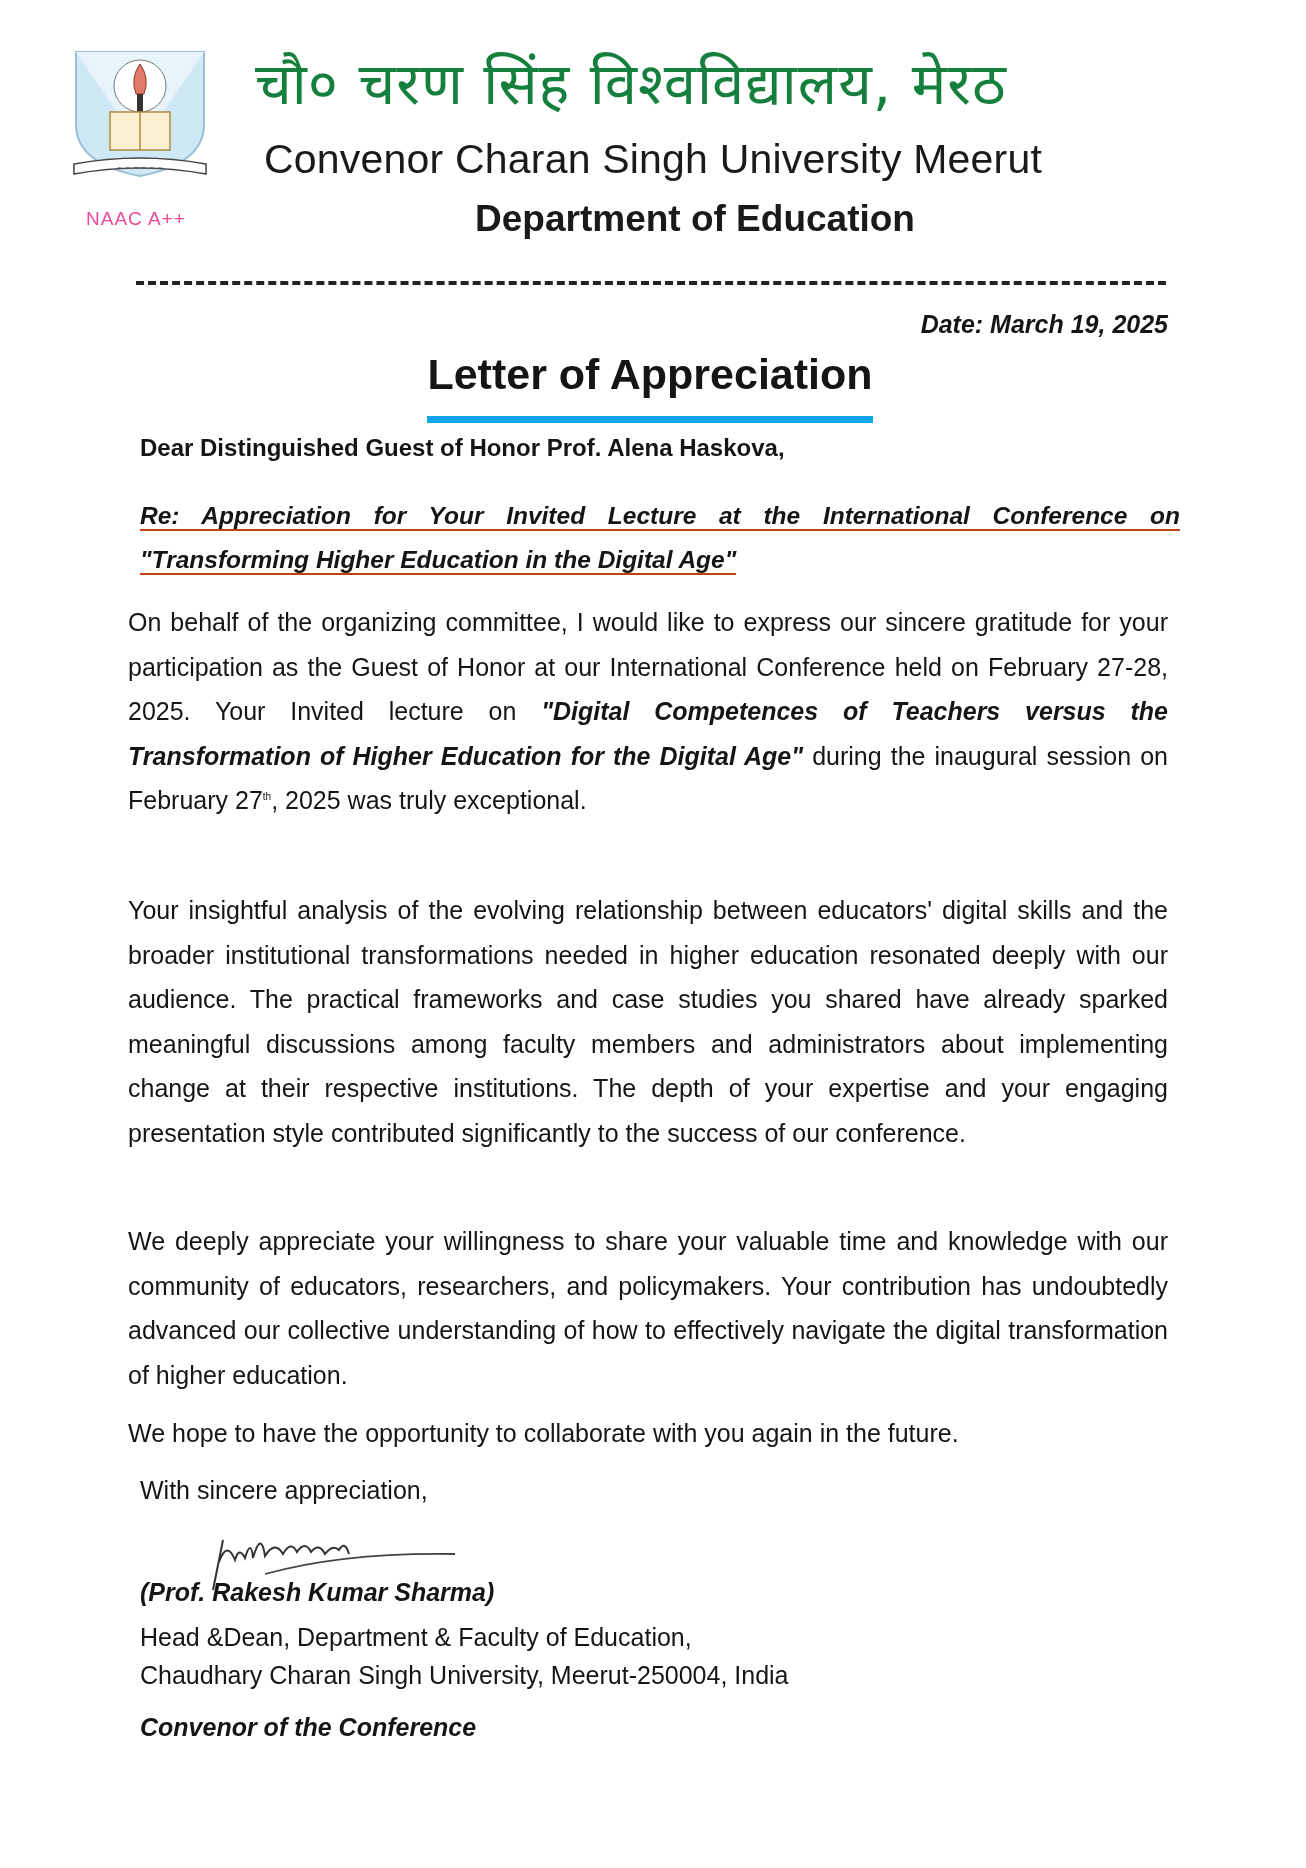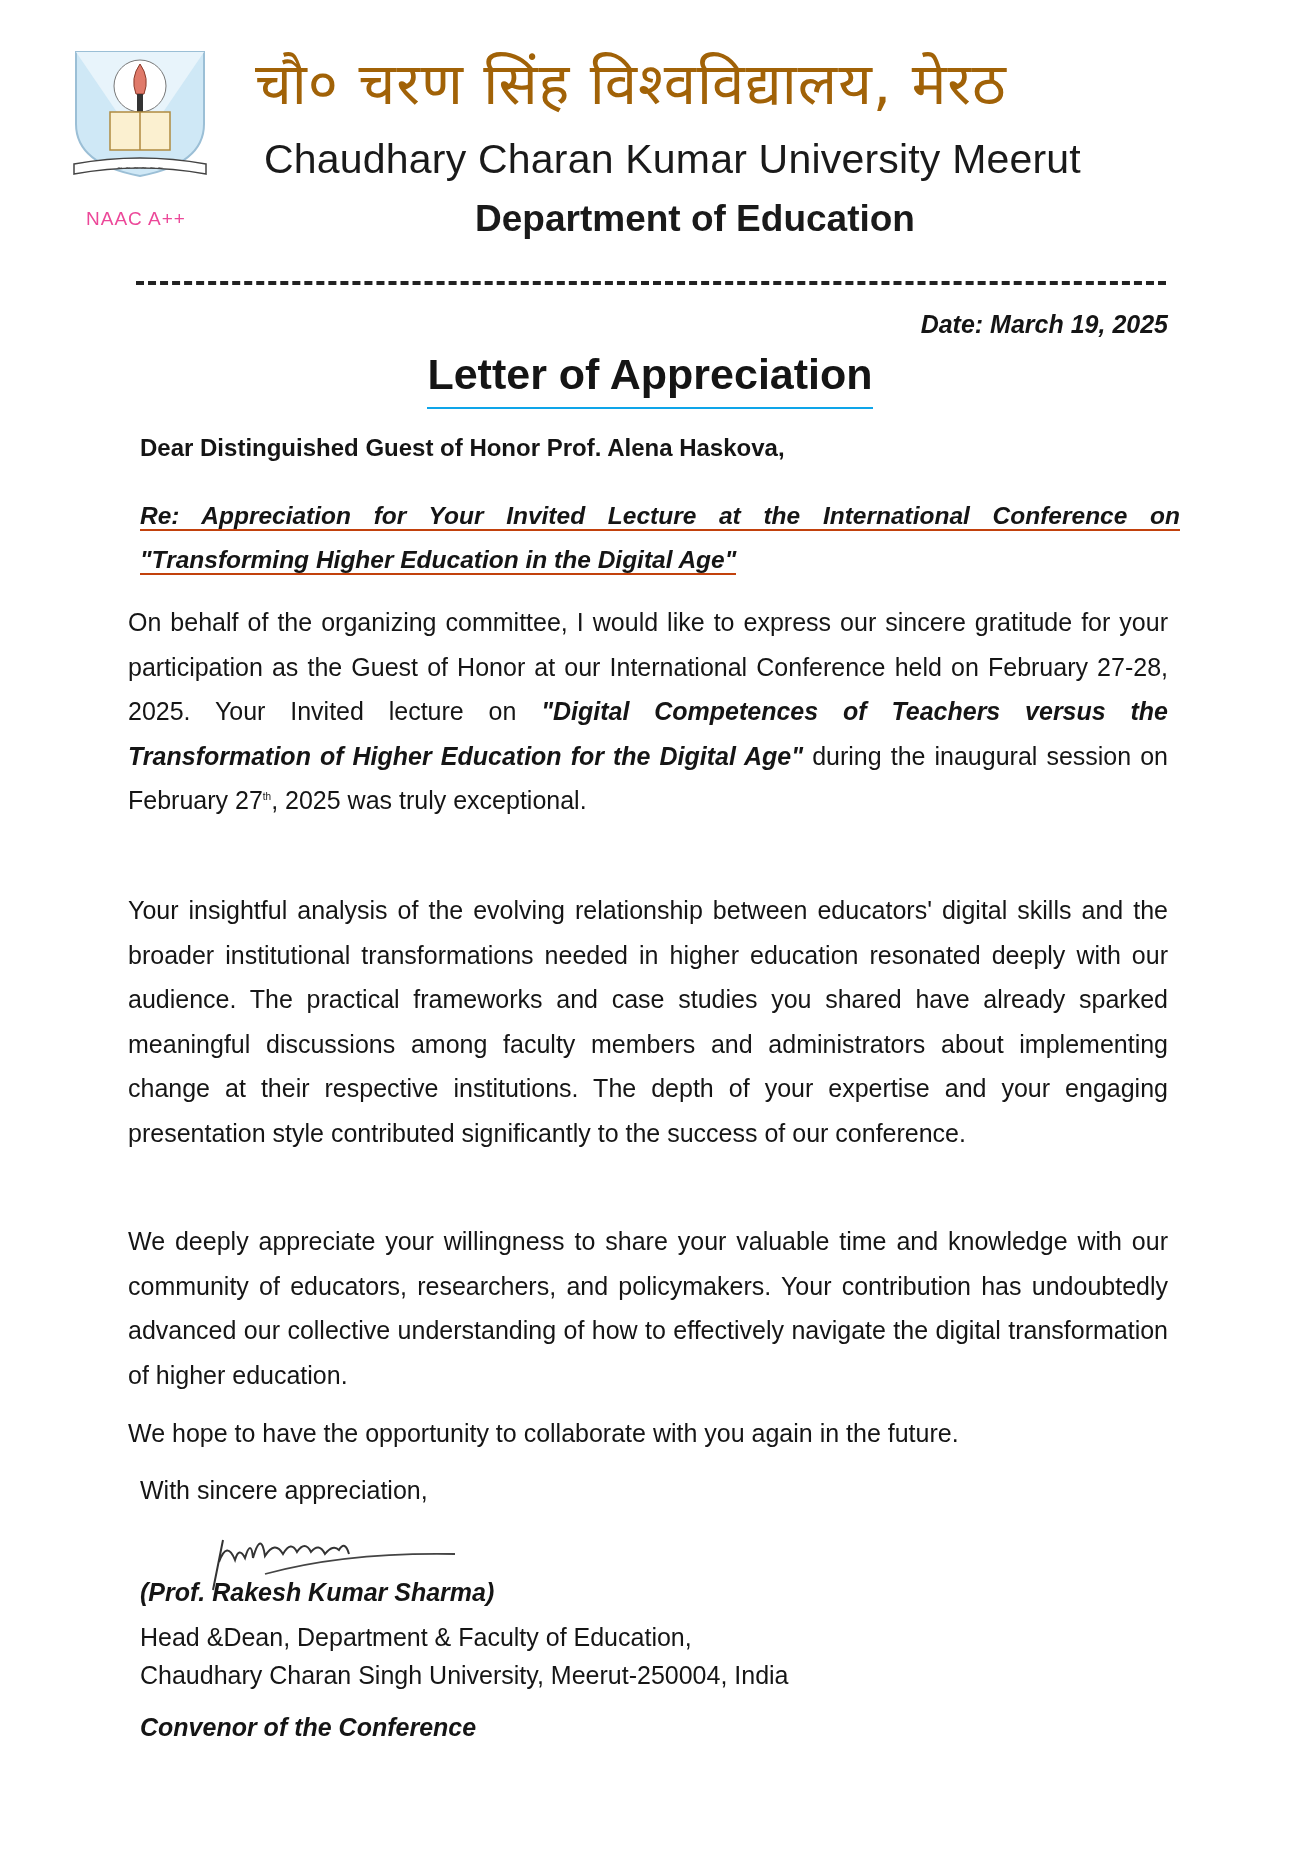--- a/index.html
+++ b/index.html
@@ -1,27 +1,27 @@
 <!DOCTYPE html>
 <html><head>
 <meta charset="utf-8">
 <style>
   html, body { margin:0; padding:0; background:#ffffff; }
   body { width:1306px; height:1868px; position:relative; overflow:hidden;
          font-family:"Liberation Sans", sans-serif; color:#151515; }
   .abs { position:absolute; }
   .logo { left:66px; top:46px; width:148px; height:150px; }
   .naac { left:86px; top:208px; font-size:19px; color:#ec4899; letter-spacing:1px; }
-  .hindi { left:255px; top:42px; font-size:58px; color:#a16207; font-family:"DejaVu Sans", sans-serif; letter-spacing:1px; white-space:nowrap; }
+  .hindi { left:255px; top:42px; font-size:58px; color:#15803d; font-family:"DejaVu Sans", sans-serif; letter-spacing:1px; white-space:nowrap; }
   .uni { left:264px; top:136px; font-size:41px; color:#1a1a1a; white-space:nowrap; letter-spacing:0.2px; }
   .dept { left:0; width:1390px; top:198px; text-align:center; font-size:37px; font-weight:bold; color:#1a1a1a; white-space:nowrap; }
   .dash { left:136px; top:281px; width:1030px; border-top:4px dashed #222; }
   .date { right:138px; top:310px; font-size:25px; font-weight:bold; font-style:italic; white-space:nowrap; }
   .title { left:0; width:1300px; top:350px; text-align:center; font-size:43px; font-weight:bold; white-space:nowrap; }
-  .title span { border-bottom:2px solid #0ea5e9; padding-bottom:9px; }
+  .title span { border-bottom:7px solid #0ea5e9; padding-bottom:18px; }
   .body { left:128px; width:1040px; font-size:25px;margin-left:12px; }
   .salut { top:434px; font-weight:bold; font-size:24px; }
   .re { top:494px; font-style:italic; font-weight:bold; font-size:24.5px; line-height:44px; text-align:justify; text-align-last:left; }
   .re span { border-bottom:2px solid #c2410c; }
   p.para { margin:0; text-align:justify; line-height:44.5px; }
   .p1 { top:600px; }
   .p2 { top:888px; }
   .p3 { top:1219px; }
   .p4 { top:1411px; }
   .closing { top:1476px; }
@@ -44,21 +44,21 @@
     <rect x="71" y="48" width="6" height="22" fill="#333"></rect>
     <path d="M44 66 H104 V104 H44 Z" fill="#fbf0d0" stroke="#b08a40" stroke-width="1.5"></path>
     <line x1="74" y1="66" x2="74" y2="104" stroke="#b08a40" stroke-width="1.5"></line>
     <path d="M8 118 Q74 106 140 118 L140 128 Q74 116 8 128 Z" fill="#fff" stroke="#444" stroke-width="1.5"></path>
     <text x="74" y="124" font-size="7" text-anchor="middle" fill="#333" font-family="DejaVu Sans, sans-serif">~ ~ ~ ~ ~ ~</text>
   </svg>
 </div>
 <div class="abs naac">NAAC A++</div>
 
 <div class="abs hindi">चौ० चरण सिंह विश्वविद्यालय, मेरठ</div>
-<div class="abs uni">Chaudhary Charan Kumar University Meerut</div>
+<div class="abs uni">Convenor Charan Singh University Meerut</div>
 <div class="abs dept">Department of Education</div>
 <div class="abs dash"></div>
 
 <div class="abs date">Date: March 19, 2025</div>
 <div class="abs title"><span>Letter of Appreciation</span></div>
 
 <div class="abs body salut">Dear Distinguished Guest of Honor Prof. Alena Haskova,</div>
 <div class="abs body re"><span>Re: Appreciation for Your Invited Lecture at the International Conference on "Transforming Higher Education in the Digital Age"</span></div>
 
 <p class="abs body para p1"><span>On behalf of the organizing committee, I would like to express our sincere gratitude for your participation as the Guest of Honor at our International Conference held on February 27-28, 2025. Your Invited lecture on </span><b class="bi">"Digital Competences of Teachers versus the Transformation of Higher Education for the Digital Age"</b><span> during the inaugural session on February 27</span><sup>th</sup><span>, 2025 was truly exceptional.</span></p>

